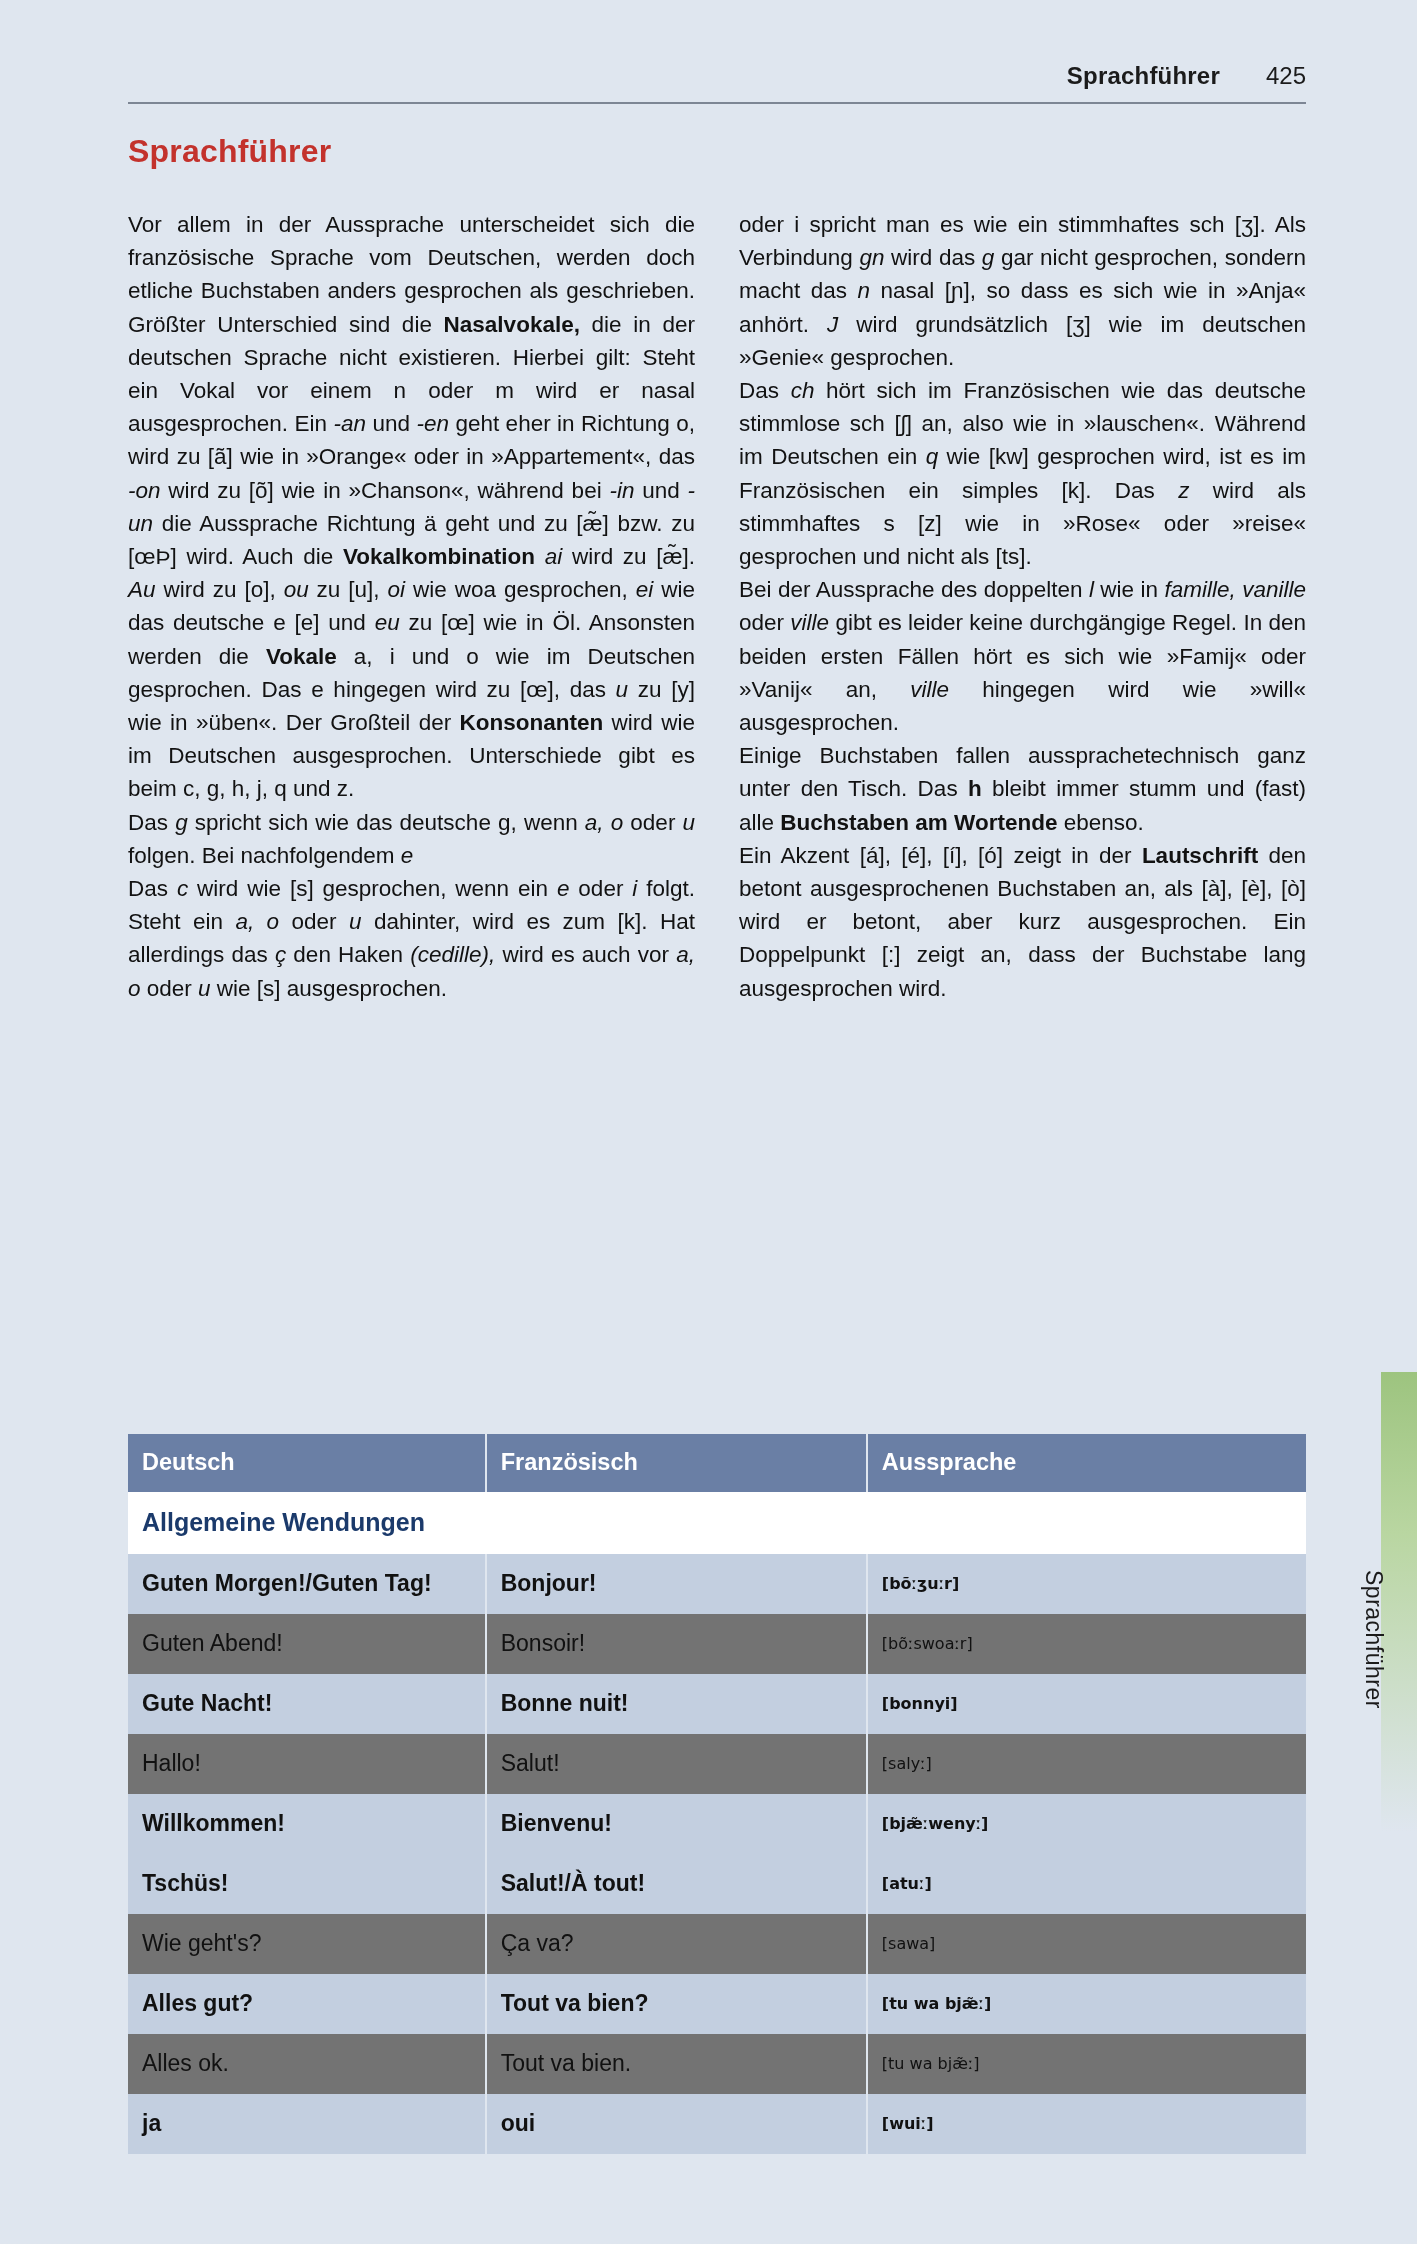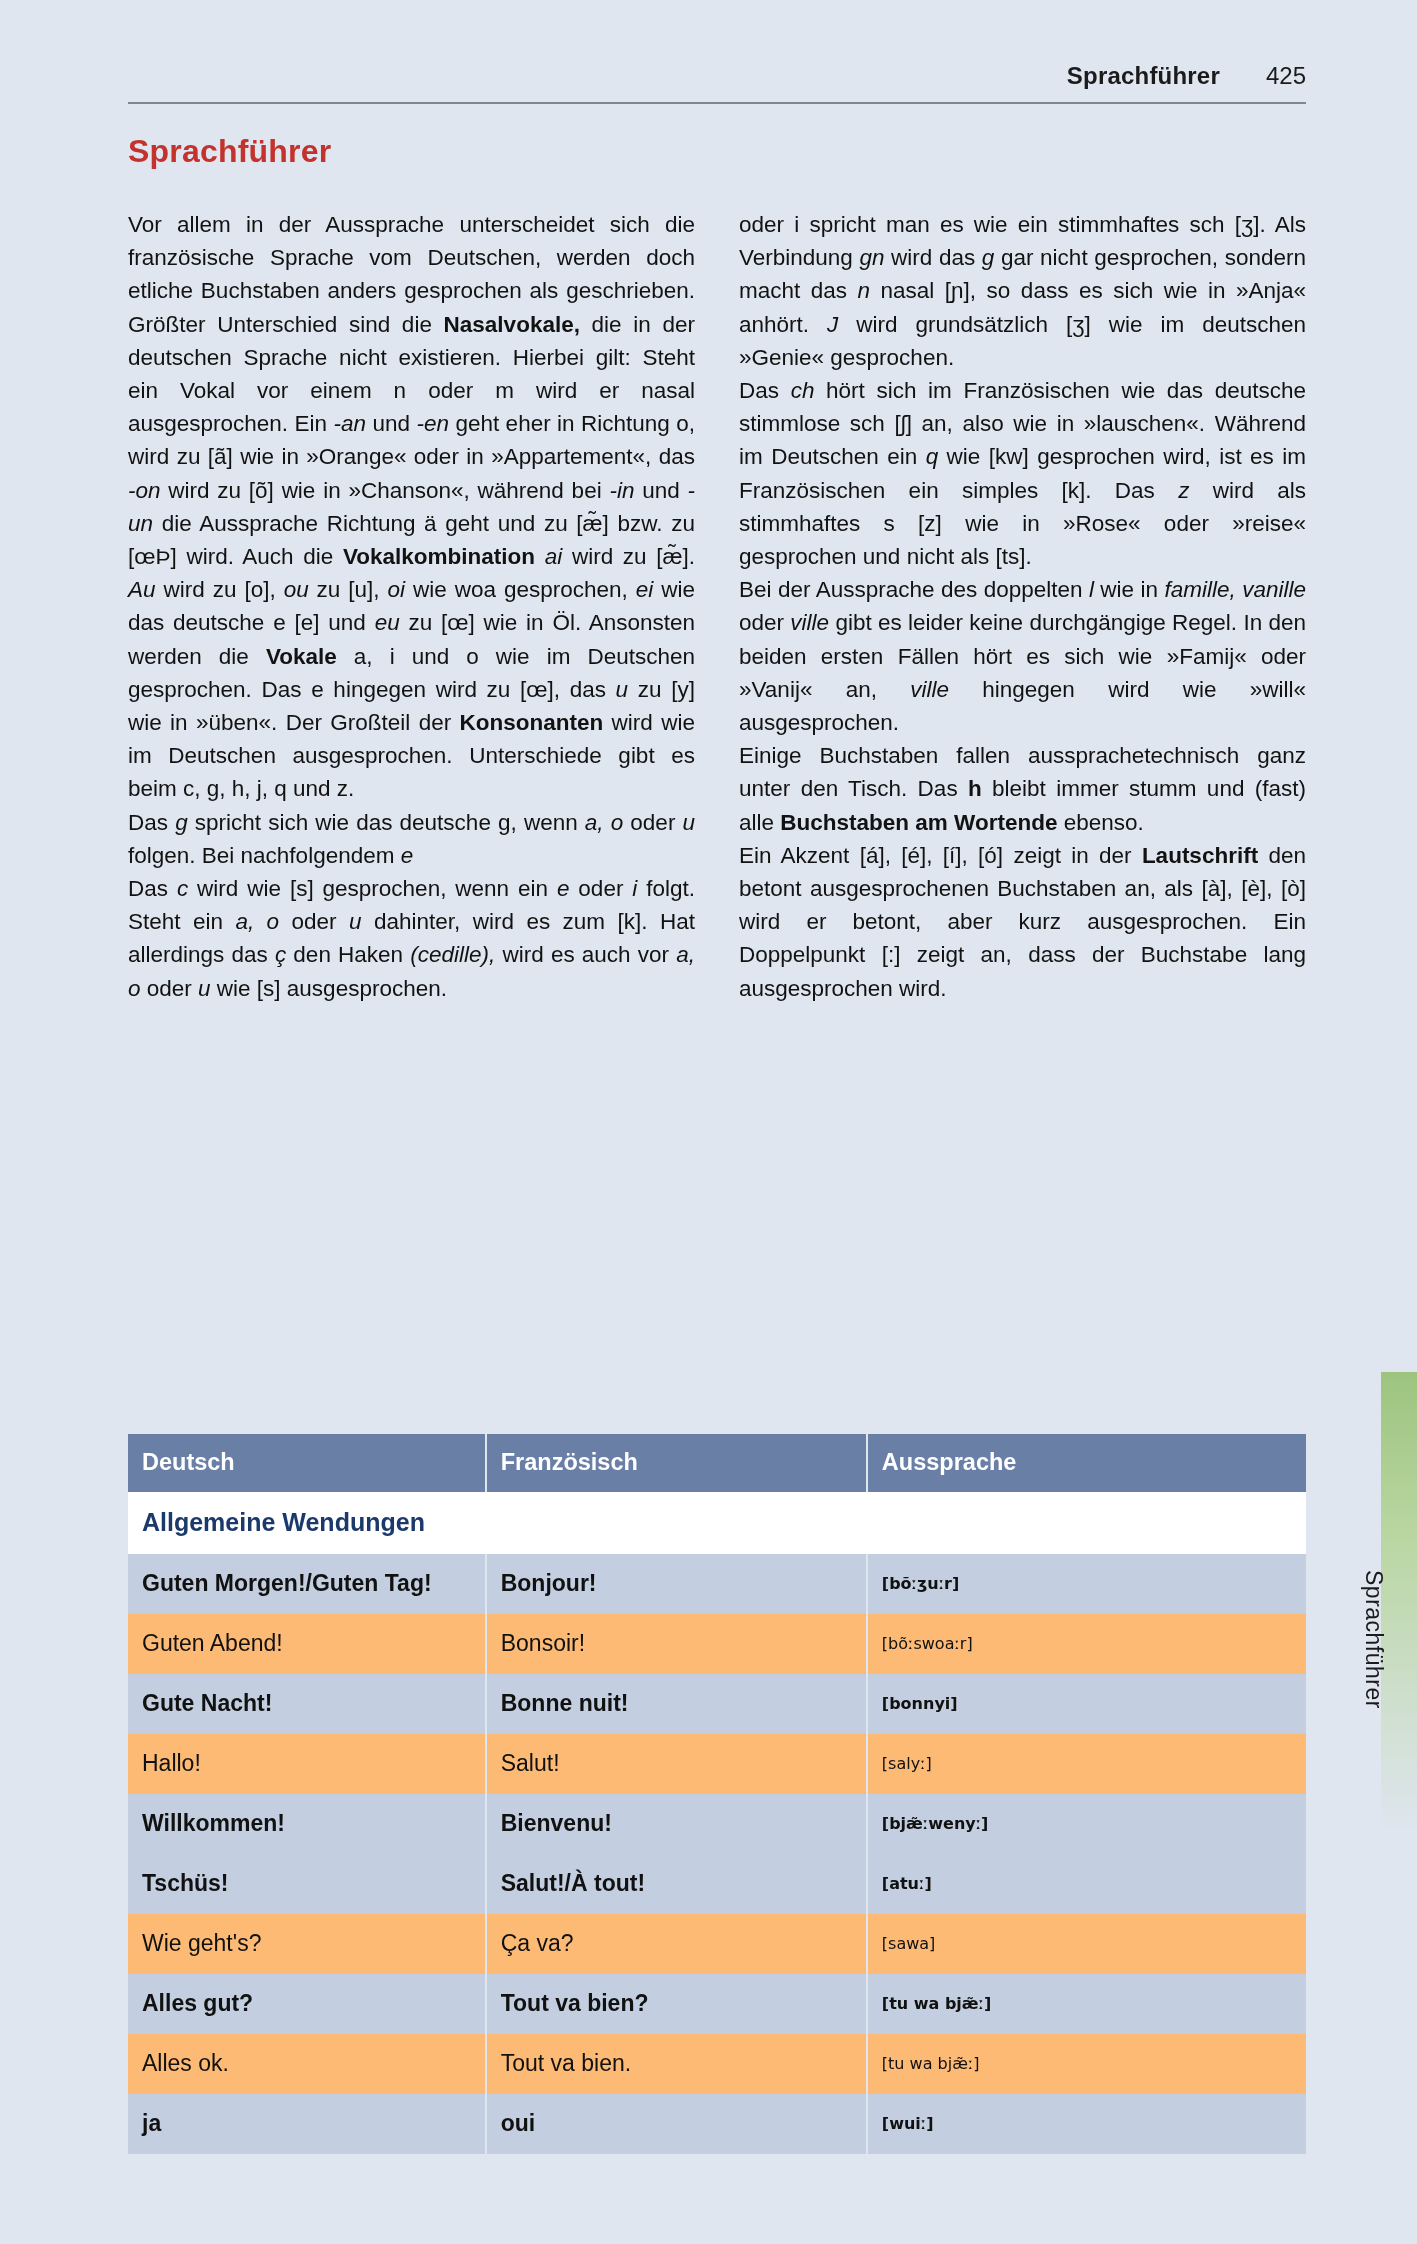--- a/index.html
+++ b/index.html
@@ -117,21 +117,21 @@
     font-size: 25px;
     height: 48px;
   }
   .phrase-table .row-alt td {
     background: #c3cfe0;
     height: 46px;
     color: #111;
     font-weight: bold;
   }
   .phrase-table .row-plain td {
-    background: #fdba74;
+    background: #737373;
     height: 46px;
     color: #111;
   }
   .phrase-table td.c1 { width: 352px; border-right: 2px solid #dfe6ef; }
   .phrase-table td.c2 { width: 380px; border-right: 2px solid #dfe6ef; }
   .phrase-table td.c3 { width: 446px; }
   .phrase-table th.c1 { width: 352px; }
   .phrase-table th.c2 { width: 380px; }
   .phrase-table th.c3 { width: 446px; }
   .ipacell { font-family: "DejaVu Sans", sans-serif; font-size: 16px; }

